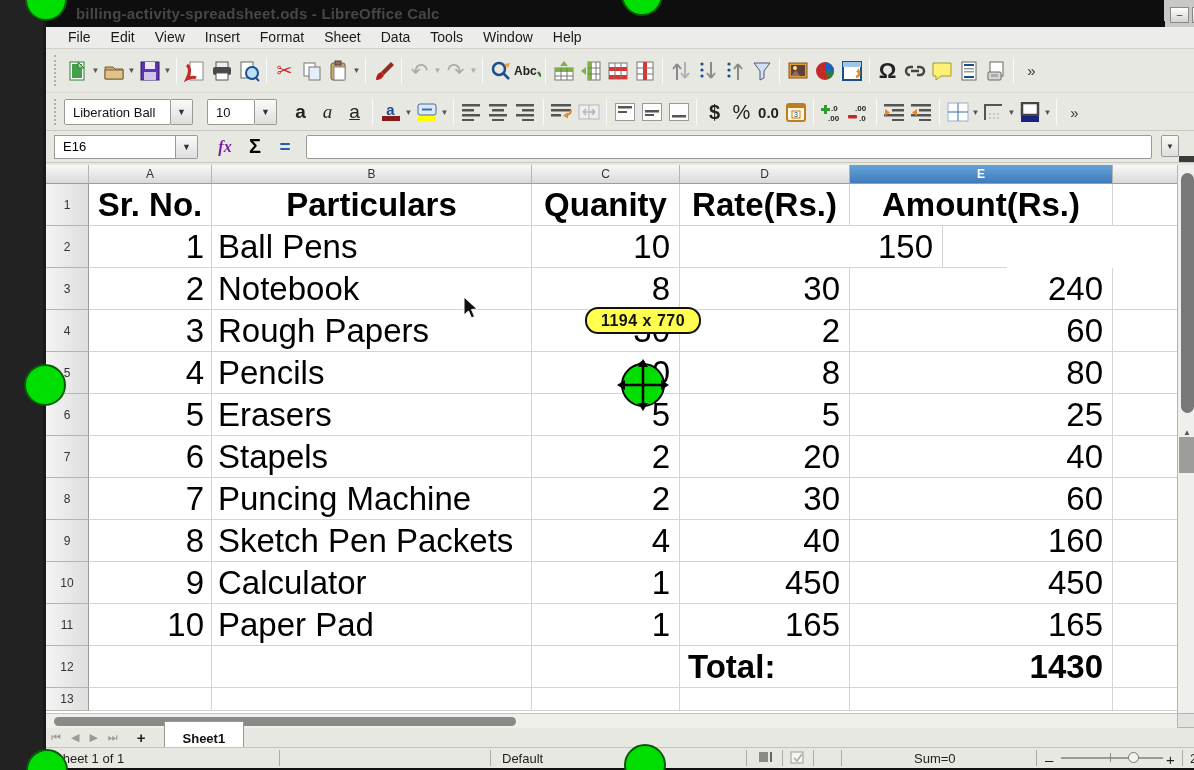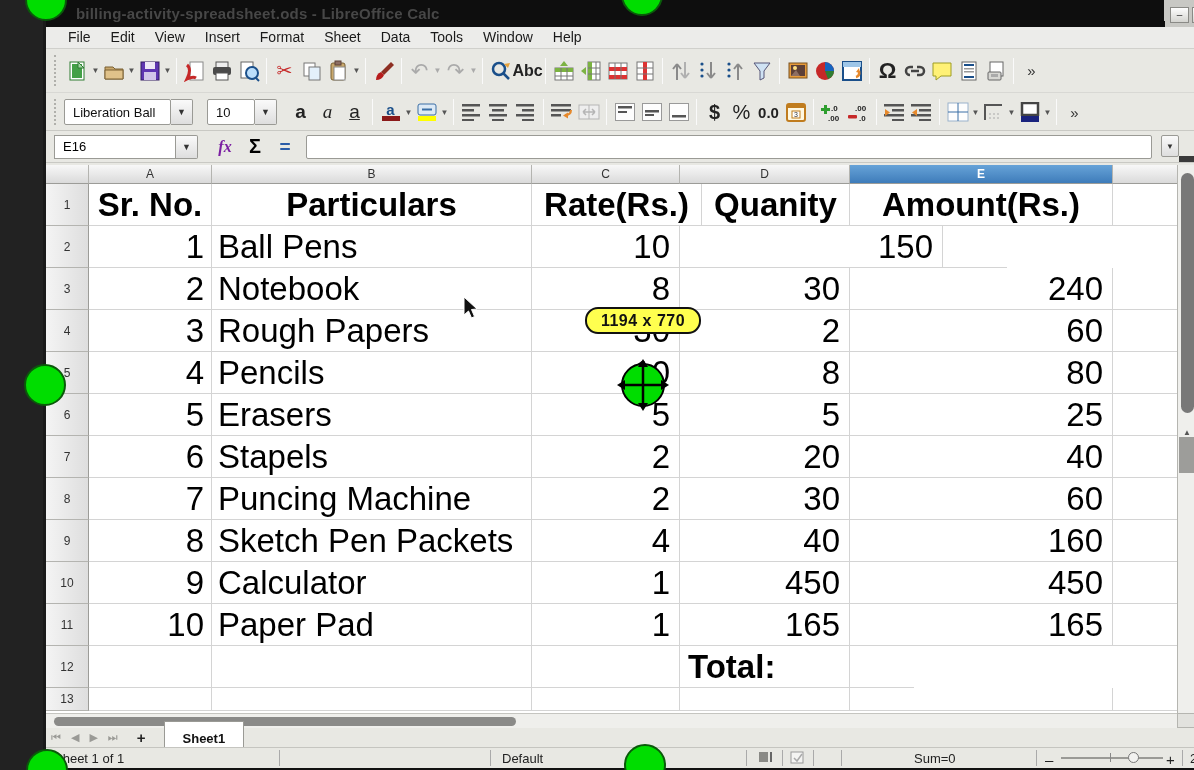--- a/index.html
+++ b/index.html
@@ -200,21 +200,21 @@
     <span class="icn disabled" style="font-size:21px">↷</span>
     <span class="dd disabled">▼</span>
     <span class="sep"></span>
     <span class="icn">
         <svg width="22" height="22">
           <circle cx="9" cy="9" r="6" fill="none" stroke="#1a4f8a" stroke-width="2.5"></circle>
           <line x1="13" y1="13" x2="19" y2="19" stroke="#1a4f8a" stroke-width="2.5"></line>
           <path d="M14 4 l4 4 2-5 z" fill="#e6a23c"></path>
         </svg>
       </span>
-    <span class="icn" style="font-size:16px;font-weight:bold">
+    <span class="icn" style="font-size:12px;font-weight:bold">
         <span>Abc</span>
         <svg width="10" height="12">
           <path d="M1 7 l3 4 5-9" fill="none" stroke="#2e7d32" stroke-width="2.5"></path>
         </svg>
       </span>
     <span class="sep"></span>
     <span class="icn">
         <svg width="22" height="22">
           <rect x="2" y="8" width="18" height="12" fill="#fff" stroke="#777"></rect>
           <rect x="2" y="8" width="18" height="4" fill="#7cb342"></rect>
@@ -541,22 +541,22 @@
       <div class="hdrcell" style="width:148px">C</div>
       <div class="hdrcell" style="width:170px">D</div>
       <div class="hdrcell sel" style="width:263px">E</div>
       <div class="hdrcell" style="width:64px;border-right:none"></div>
     </div>
 
     <div class="grow hrow">
       <div class="rownum">1</div>
       <div class="cell cA">Sr. No.</div>
         <div class="cell cB">Particulars</div>
+        <div class="cell cC">Quanity</div>
         <div class="cell cD">Rate(Rs.)</div>
-        <div class="cell cC">Quanity</div>
         <div class="cell cE">Amount(Rs.)</div>
         <div class="cell cF"></div>
     </div>
     <div class="grow">
       <div class="rownum">2</div>
       <div class="cell cA">1</div>
         <div class="cell cB">Ball Pens</div>
         <div class="cell cC">10</div>
         <div class="cell cE">150</div>
         <div class="cell cF"></div>
@@ -641,20 +641,21 @@
         <div class="cell cD">165</div>
         <div class="cell cE">165</div>
         <div class="cell cF"></div>
     </div>
     <div class="grow totrow">
       <div class="rownum">12</div>
       <div class="cell cA"></div>
         <div class="cell cB"></div>
         <div class="cell cC"></div>
         <div class="cell cD">Total:</div>
+        <div class="cell cE">1430</div>
         <div class="cell cF"></div>
     </div>
     <div class="grow cut">
       <div class="rownum">13</div>
       <div class="cell cA"></div>
         <div class="cell cB"></div>
         <div class="cell cC"></div>
         <div class="cell cD"></div>
         <div class="cell cE"></div>
         <div class="cell cF"></div>

